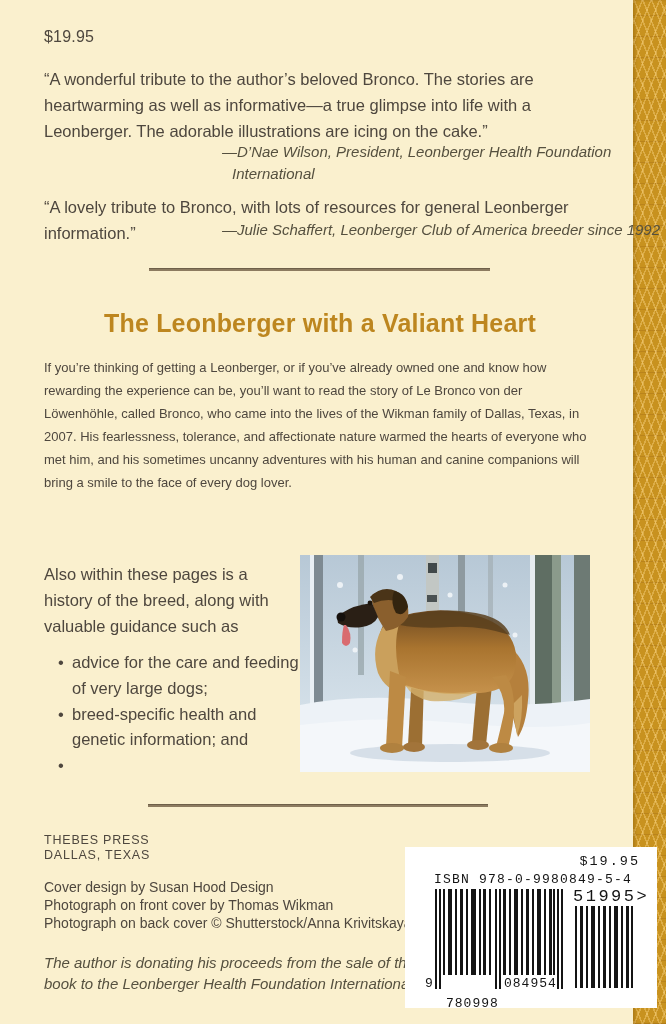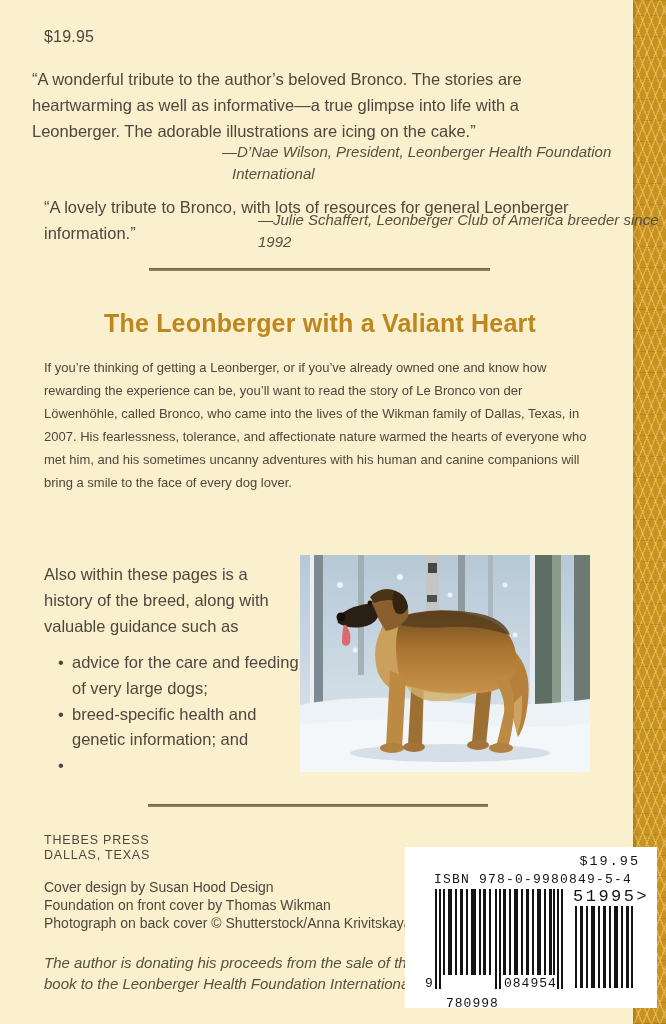--- a/index.html
+++ b/index.html
@@ -14,26 +14,26 @@
   .spine-band{
     left:633px;top:0;width:33px;height:1024px;
     background-color:#C8921F;
     background-image:
       repeating-linear-gradient(112deg, rgba(255,219,140,.38) 0 1.5px, rgba(255,219,140,0) 1.5px 8px),
       repeating-linear-gradient(68deg, rgba(255,219,140,.38) 0 1.5px, rgba(255,219,140,0) 1.5px 8px),
       repeating-linear-gradient(0deg, rgba(160,105,20,.35) 0 1px, rgba(160,105,20,0) 1px 21px);
     box-shadow:inset 2px 0 3px rgba(120,80,10,.35);
   }
   .price-top{left:44px;top:28px;font-size:16px;letter-spacing:.2px;}
-  .quote{left:32px;top:66px;width:552px;font-size:16.5px;line-height:26px;}
+  .quote{left:44px;top:66px;width:552px;font-size:16.5px;line-height:26px;}
   .attr{left:222px;font-size:15px;font-style:italic;line-height:22px;color:#55503f;}
   .attr1a{top:141px;font-style:italic;}
   .attr1b{top:163px;left:232px;}
   .quote2{left:44px;top:194px;width:560px;font-size:16.5px;line-height:26px;}
-  .attr2{top:209px;margin-left:36px;}
+  .attr2{top:219px;}
   .divider{height:2px;background:#8C7B60;border-top:1px solid #6E6049;}
   .div1{left:149px;top:268px;width:341px;}
   .div2{left:148px;top:804px;width:340px;}
   .book-title{
     left:0;top:301px;width:640px;text-align:center;
     font-size:25px;font-weight:bold;color:#BD861F;letter-spacing:.2px;margin-top:8px;
   }
   .synopsis{left:44px;top:356px;width:550px;font-size:13px;line-height:23px;}
   .also-intro{left:44px;top:562px;width:252px;font-size:16.5px;line-height:25.8px;}
   .bullets{left:58px;top:650px;width:252px;font-size:16.5px;line-height:25.8px;}
@@ -184,21 +184,21 @@
 
 <div class="abs divider div2"></div>
 
 <div class="abs publisher">
   <div>THEBES PRESS</div>
   <div>DALLAS, TEXAS</div>
 </div>
 
 <div class="abs credits">
   <div>Cover design by Susan Hood Design</div>
-  <div>Foundation on front cover by Thomas Wikman</div>
+  <div>Photograph on front cover by Thomas Wikman</div>
   <div>Photograph on back cover © Shutterstock/Anna Krivitskaya</div>
 </div>
 
 <div class="abs donation">
   <div>The author is donating his proceeds from the sale of this</div>
   <div>book to the Leonberger Health Foundation International.</div>
 </div>
 
 <div class="abs barcode-box">
   <div class="abs bc-price">$19.95</div>

